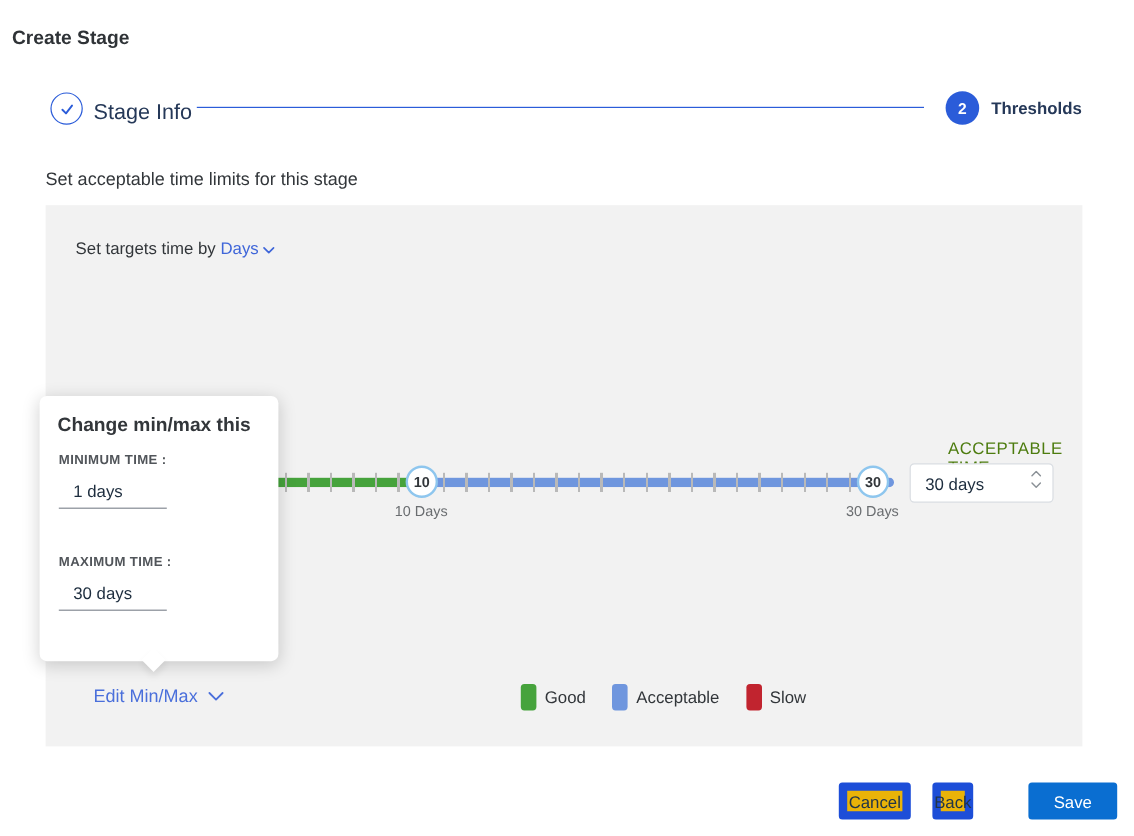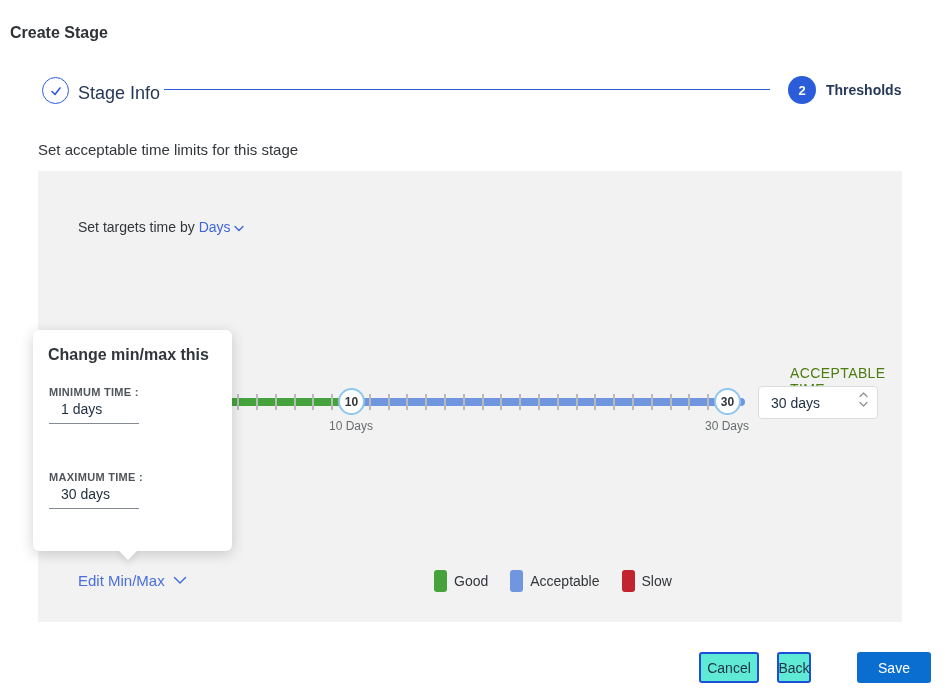--- a/index.html
+++ b/index.html
@@ -19,21 +19,21 @@
   .num-circle { left:788px; top:76px; width:28px; height:28px; border-radius:50%;
     color:#fff; font-size:13px; font-weight:600; display:flex; align-items:center; justify-content:center; }
   .step2-label { left:826px; top:82px; font-size:14px; font-weight:700; color:#253858; }
 
   
   .section-heading { left:38px; top:141px; font-size:15px; font-weight:500; color:#32363a; }
 
   
   .panel { left:38px; top:171px; width:864px; height:451px; background:#f2f2f2; }
 
-  .target-row { left:40px; top:28px; font-size:14px; color:#32363a; display:flex; align-items:center; gap:4px;margin-top:20px; }
+  .target-row { left:25px; top:28px; font-size:14px; color:#32363a; display:flex; align-items:center; gap:4px; }
   .link-blue { color:#3f66d9; cursor:pointer; }
   .chev { display:inline-block; margin-left:3px; }
 
   
   .track { left:40px; top:227px; width:667px; height:8px; border-radius:4px; display:flex; overflow:hidden; }
   .seg-good { width:273px; height:8px; }
   .seg-acceptable { width:394px; height:8px; }
   .ticks { left:40px; top:223px; width:667px; height:16px;
     background:repeating-linear-gradient(90deg, transparent 0 8.8px, #b9b9b9 8.8px 10.8px, transparent 10.8px 18.8px); }
   .handle { width:27px; height:27px; border-radius:50%; background:#fff; border:2px solid #8ec6ee;
@@ -61,33 +61,33 @@
 
   
   .edit-link { left:40px; top:401px; font-size:15px; color:#4a6fdb; display:flex; align-items:center; gap:8px; cursor:pointer; }
 
   
   .popup { left:33px; top:330px; width:199px; height:221px; background:#fff; border-radius:6px;
     box-shadow:0 3px 14px rgba(0,0,0,0.18); z-index:10; }
   .popup-arrow { position:absolute; left:88px; top:213px; width:14px; height:14px; background:#fff;
     transform:rotate(45deg); box-shadow:3px 3px 6px rgba(0,0,0,0.08); }
   .popup-title { left:15px; top:16px; font-size:16px; font-weight:600; color:#32363a; }
-  .field-label { font-size:11px; font-weight:700; color:#51555a; letter-spacing:0.3px; left:16px;margin-top:8px; }
+  .field-label { font-size:11px; font-weight:700; color:#51555a; letter-spacing:0.3px; left:16px; }
   .min-label { top:48px; }
   .max-label { top:133px; }
   .field { left:16px; width:90px; border:none; border-bottom:1px solid #7d8document; outline:none;
     font-size:14px; color:#1d2d3e; font-family:"Liberation Sans", sans-serif; padding:4px 0 6px 12px;
     background:transparent; position:absolute; border-bottom:1px solid #848b93; }
   .min-field { top:67px; }
   .max-field { top:152px; }
 
   
   .btn { top:652px; height:31px; border-radius:3px; font-size:14px; font-family:"Liberation Sans", sans-serif;
     display:flex; align-items:center; justify-content:center; cursor:pointer; }
-  .btn-secondary { background:#5eead4; border:2px solid #1d4ed8; color:#223548; }
+  .btn-secondary { background:#eab308; border:7px solid #1d4ed8; color:#223548; }
   .btn-cancel { left:699px; width:60px; }
   .btn-back { left:777px; width:34px; }
   .btn-save { left:857px; width:74px; border:none; color:#ffffff; font-weight:500; }
 </style>
 </head>
 <body>
 
 <div class="abs page-title">Create Stage</div>
 
 <div class="abs check-circle">

